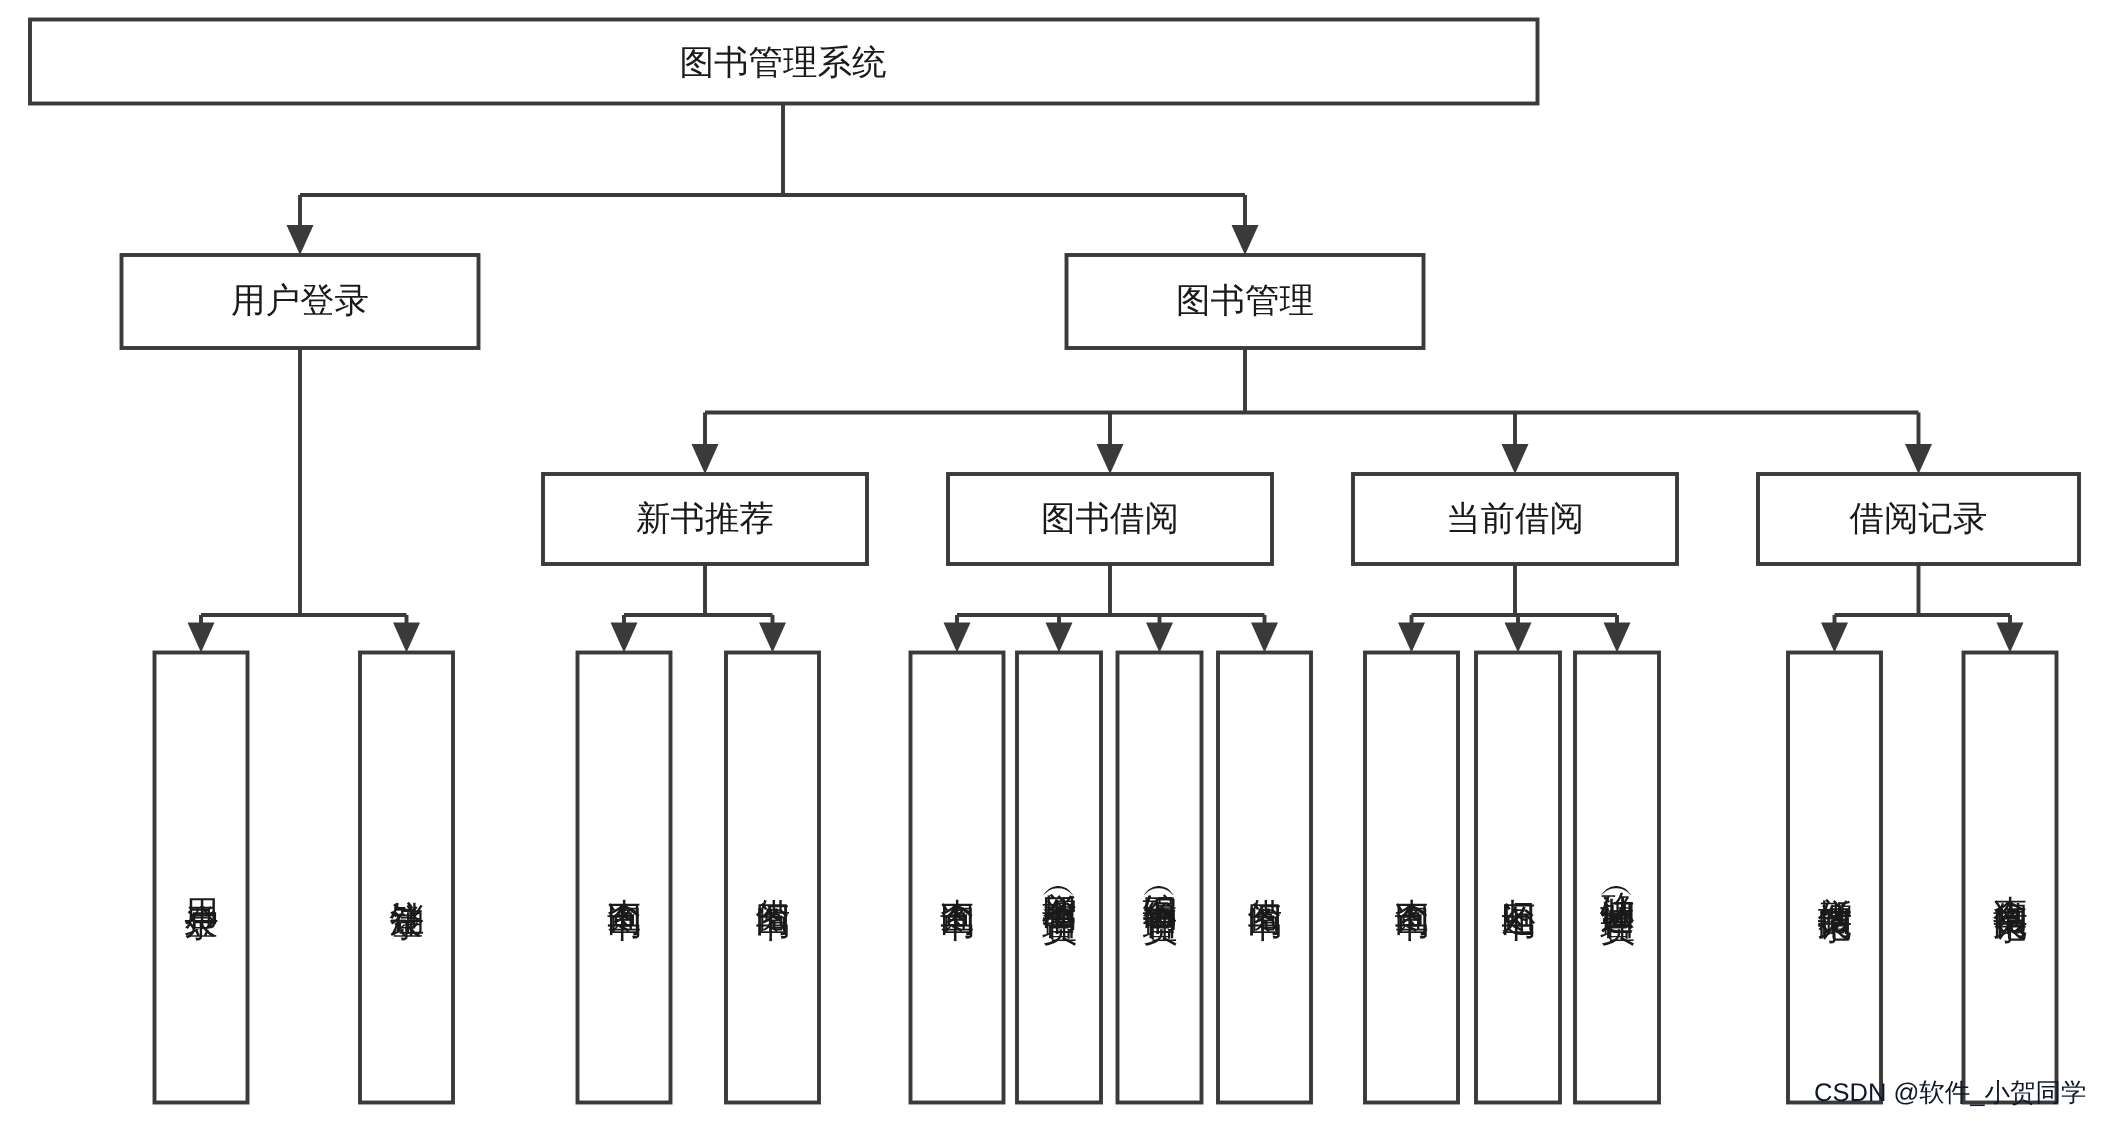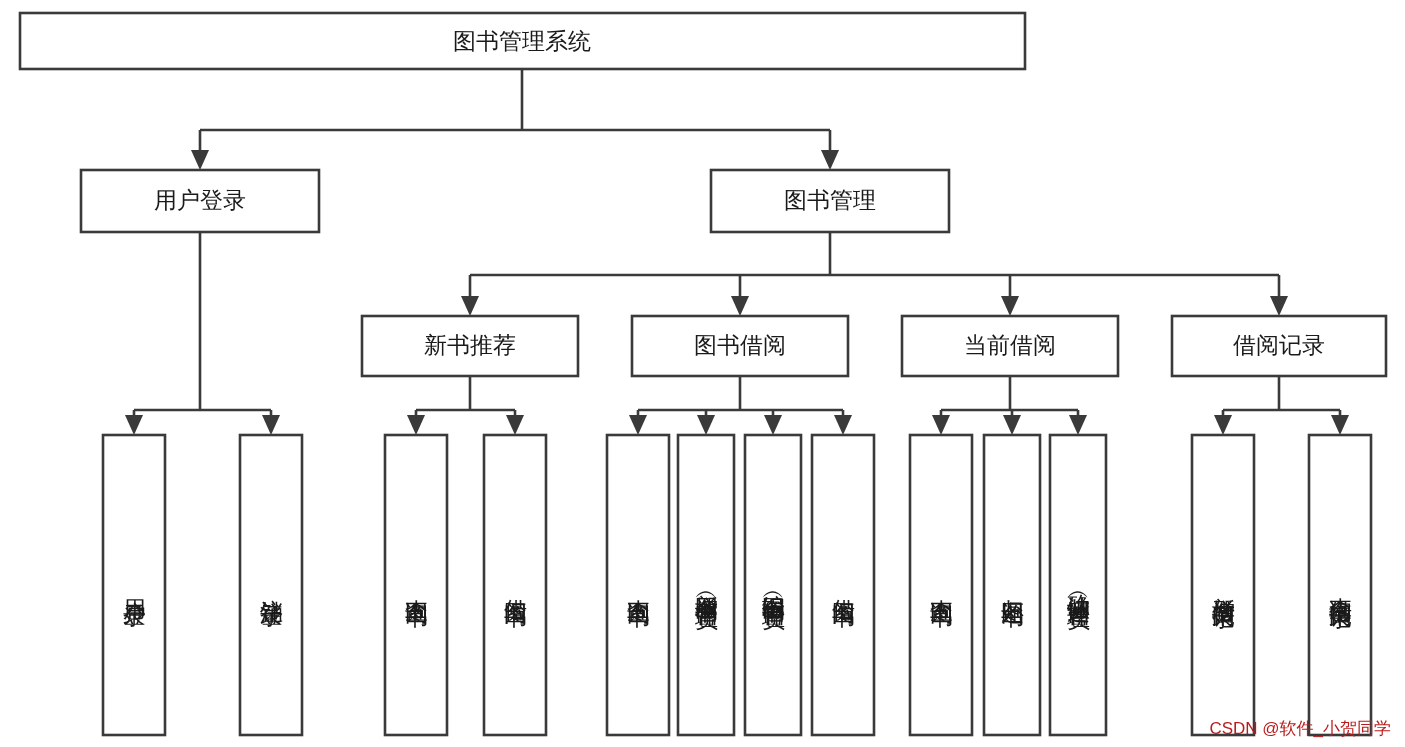--- a/index.html
+++ b/index.html
@@ -47,21 +47,21 @@
   }
   .label-h {
     font-size: 23px;
   }
   .watermark {
     position: absolute;
     right: 14px;
     bottom: 7px;
     font-family: "Liberation Sans", "DejaVu Sans", sans-serif;
     font-size: 17px;
-    color: #b91c1c;
+    color: #0f172a;
     white-space: nowrap;
     pointer-events: none;
     user-select: none;
   }
 </style>
 </head>
 <body>
 
 <div id="diagram-root">
 

